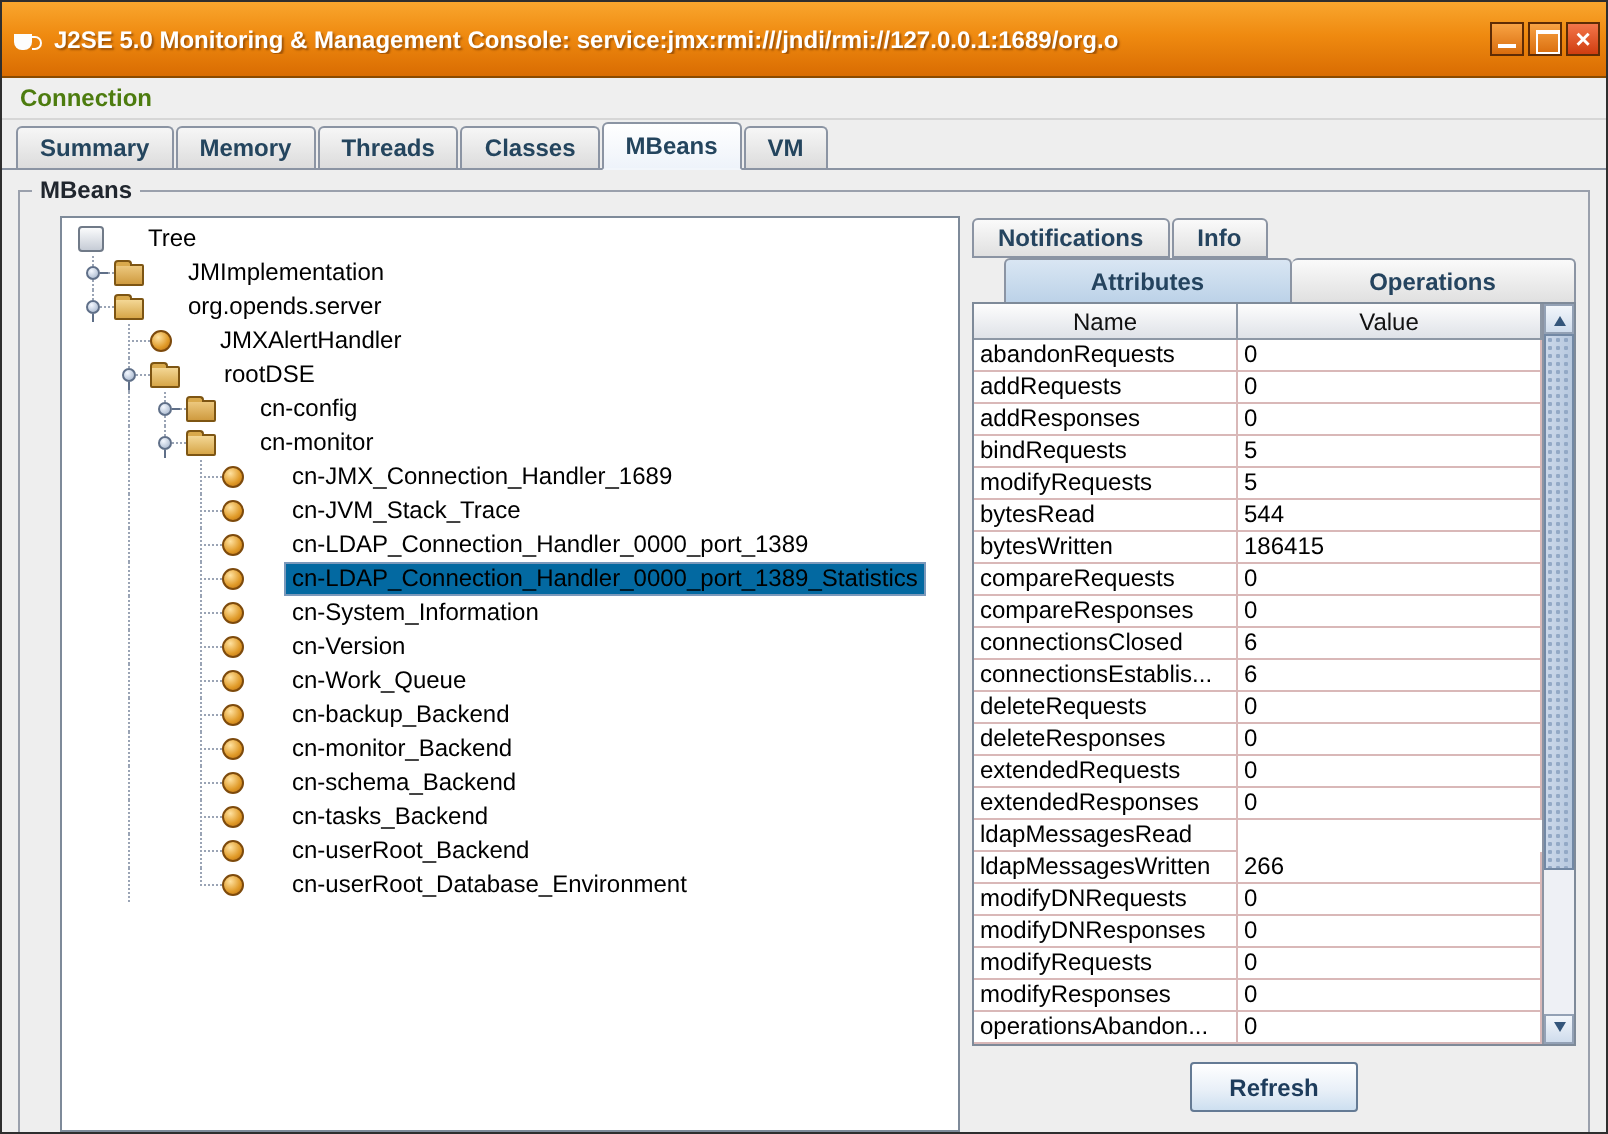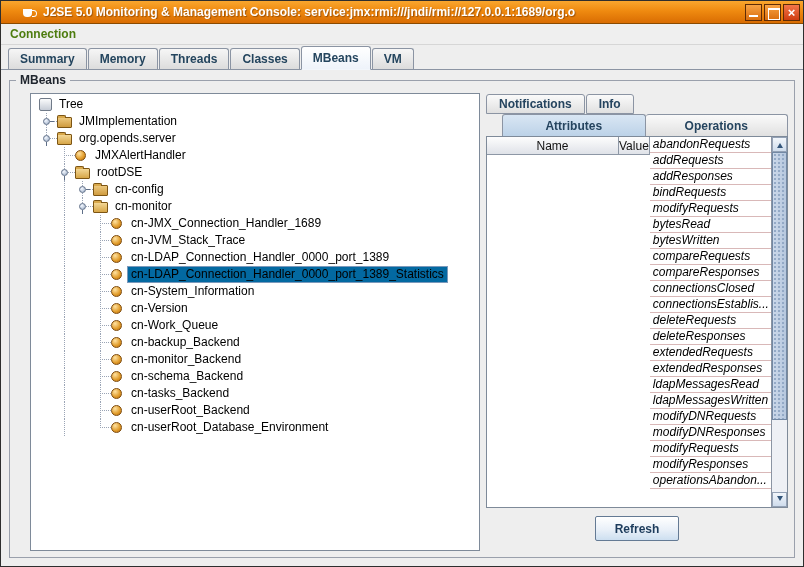--- a/index.html
+++ b/index.html
@@ -1,22 +1,22 @@
 <!DOCTYPE html>
 <html><head>
 <meta charset="utf-8">
 <style>
   *{box-sizing:border-box;margin:0;padding:0;}
   html,body{background:#777;}
   body{font-family:"Liberation Sans",sans-serif;}
   .window{width:804px;height:567px;border:1px solid #2e2e2e;background:#eeeeee;position:relative;overflow:hidden;}
 
   
-  .titlebar{height:23px;background:linear-gradient(180deg,#f9a62e 0%,#ef8a10 45%,#d96c02 100%);
-    display:flex;align-items:center;border-bottom:1px solid #8a4a00;padding-left:16px;}
+  .titlebar{height:38px;background:linear-gradient(180deg,#f9a62e 0%,#ef8a10 45%,#d96c02 100%);
+    display:flex;align-items:center;border-bottom:1px solid #8a4a00;}
   .java-icon{width:16px;height:16px;margin:0 6px 0 4px;position:relative;flex:none;}
   .java-icon::before{content:'';position:absolute;left:2px;top:5px;width:9px;height:8px;background:#fdfdfd;border-radius:0 0 4px 4px;}
   .java-icon::after{content:'';position:absolute;left:11px;top:6px;width:4px;height:5px;border:1px solid #fdfdfd;border-left:none;border-radius:0 4px 4px 0;}
   .title-text{color:#fff;font-weight:bold;font-size:12px;white-space:nowrap;overflow:hidden;flex:1;
     text-shadow:1px 1px 1px rgba(96,44,0,.55);}
   .win-controls{display:flex;gap:2px;margin:0 3px 0 8px;flex:none;}
   .wbtn{width:17px;height:17px;border:1px solid #5f2c05;position:relative;
     background:linear-gradient(180deg,#f8a344,#d96d0d);}
   .wbtn.close{background:linear-gradient(180deg,#f4764a,#cf3d10);}
   .wbtn.minimize::after{content:'';position:absolute;left:3px;bottom:3px;width:9px;height:2px;background:#fff;}
@@ -34,21 +34,21 @@
   .tab.selected{background:linear-gradient(#ffffff,#eef3fa);height:24px;margin-bottom:-1px;border-bottom:1px solid #f2f6fb;}
 
   
   .content{height:496px;position:relative;}
   .mbeans-box{position:absolute;left:8px;right:8px;top:10px;bottom:8px;border:1px solid #9aa0ac;
     padding:12px 6px 6px 20px;display:flex;gap:6px;}
   .panel-title{position:absolute;top:-8px;left:6px;background:#eeeeee;padding:0 4px;font-size:12px;font-weight:bold;color:#20262e;}
 
   
   .tree{flex:none;width:450px;background:#fff;border:1px solid #7e8a99;overflow:hidden;padding-top:2px;}
-  .trow{position:relative;height:17px;display:flex;align-items:center;white-space:nowrap;}
+  .trow{position:relative;height:17px;display:flex;align-items:center;white-space:nowrap;gap:15px;}
   .trow .vl{position:absolute;width:0;border-left:1px dotted #9aa4b5;}
   .trow .hl{position:absolute;top:8px;height:0;border-top:1px dotted #9aa4b5;}
   .knob{position:absolute;top:5px;width:7px;height:7px;border-radius:50%;
     background:radial-gradient(circle at 35% 30%,#f4f8ff,#9fb0c8);border:1px solid #5f6f88;}
   .knob.expanded::after{content:'';position:absolute;left:2px;top:6px;width:1px;height:4px;background:#5f6f88;}
   .knob.collapsed::after{content:'';position:absolute;left:6px;top:2px;width:4px;height:1px;background:#5f6f88;}
   .ticon{display:inline-block;flex:none;position:relative;}
   .ticon.root{width:13px;height:13px;background:linear-gradient(#fafbfc,#c6ccd6);border:1px solid #707a88;border-radius:2px;}
   .ticon.folder,.ticon.folder-open{width:15px;height:11px;margin-top:2px;background:linear-gradient(#ecc87e,#cf9b3f);
     border:1px solid #7d5513;border-radius:1px;}
@@ -67,31 +67,31 @@
   .dtrow.r2{height:22px;margin-left:16px;}
   .dtab{height:20px;display:flex;align-items:center;justify-content:center;padding:0 12px;
     border:1px solid #8b94a3;border-radius:3px 3px 0 0;background:linear-gradient(#fafafa,#e0e0e0);
     color:#25445f;font-weight:bold;font-size:12px;margin-right:1px;}
   .dtab.grow{flex:1;height:22px;border-bottom:none;margin-right:0;}
   .dtab.grow + .dtab.grow{border-left:none;}
   .dtab.selected{background:linear-gradient(#d9e6f3,#bcd2e8);}
 
   
   .tablebox{height:372px;border:1px solid #7e8a99;background:#fff;display:flex;}
-  .tbl{flex:1;display:flex;flex-direction:row;min-width:0;overflow:hidden;}
+  .tbl{flex:1;display:flex;flex-direction:column;min-width:0;overflow:hidden;}
   .thead{display:flex;height:18px;flex:none;}
   .th{font-size:12px;color:#111;display:flex;align-items:center;justify-content:center;
     background:linear-gradient(#fdfdfd,#dfe2e8);border-bottom:1px solid #8d97a5;border-right:1px solid #8d97a5;}
   .th.name{width:132px;flex:none;}
   .th.val{flex:1;}
   .tbody{flex:1;overflow:hidden;}
   .trr{display:flex;height:16px;}
   .td{font-size:12px;color:#000;line-height:15px;padding-left:3px;border-right:1px solid #d9b8b8;border-bottom:1px solid #d9b8b8;
     white-space:nowrap;overflow:hidden;}
-  .td.name{width:160px;flex:none;font-style:italic;}
+  .td.name{width:132px;flex:none;}
   .td.val{flex:1;}
 
   
   .sb{width:16px;flex:none;border-left:1px solid #8b94a3;background:#eef0f5;display:flex;flex-direction:column;}
   .sbtn{height:15px;flex:none;border:1px solid #93a1b5;background:linear-gradient(#f2f6fb,#cfdcec);position:relative;}
   .sbtn.up::after{content:'';position:absolute;left:4px;top:5px;border-left:3px solid transparent;border-right:3px solid transparent;border-bottom:5px solid #33557a;}
   .sbtn.down::after{content:'';position:absolute;left:4px;bottom:5px;border-left:3px solid transparent;border-right:3px solid transparent;border-top:5px solid #33557a;}
   .sbtrack{flex:1;position:relative;}
   .sbthumb{position:absolute;top:0;left:0;right:0;height:268px;border:1px solid #7288a4;
     background-image:radial-gradient(#93a9c6 1px,transparent 1.2px),linear-gradient(90deg,#cbd8ea,#b7c8de);

